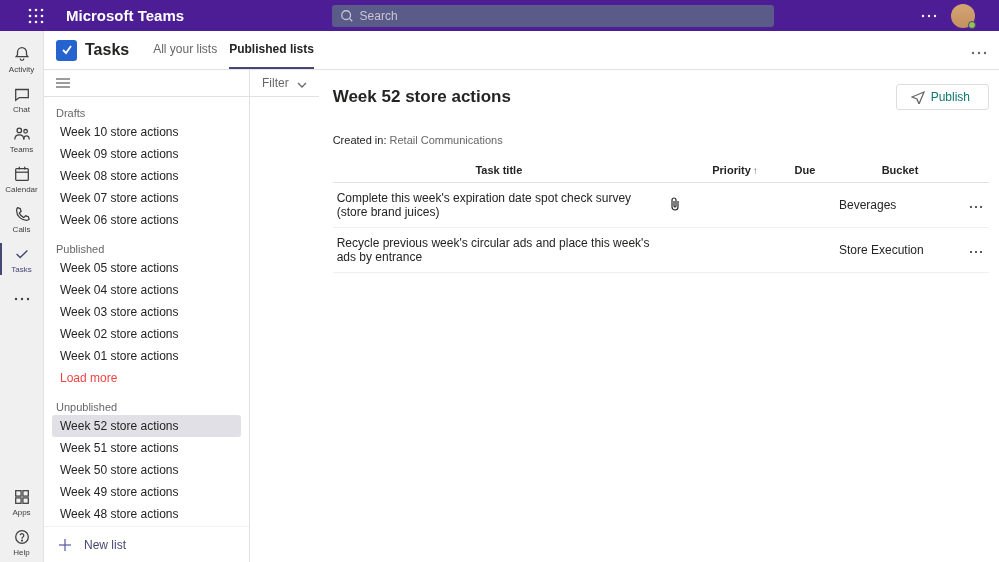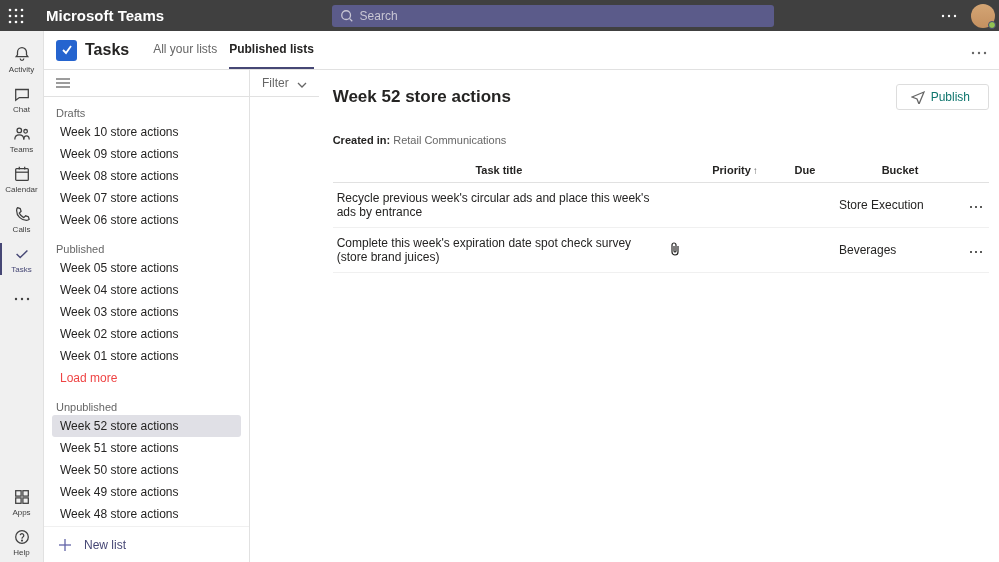--- a/index.html
+++ b/index.html
@@ -1,19 +1,19 @@
 <!DOCTYPE html>
 <html><head>
   <meta charset="utf-8">
   <style>
     * { margin: 0; padding: 0; box-sizing: border-box; font-family: 'Segoe UI', -apple-system, sans-serif; }
     body { width: 999px; height: 562px; overflow: hidden; background: #fff; display: flex; flex-direction: column; }
     
     
-    .top-header { height: 31px; background: #404040; display: flex; align-items: center; padding: 0 4px; color: white; }
+    .top-header { height: 31px; background: #4c1d95; display: flex; align-items: center; padding: 0 24px; color: white; }
     .waffle { width: 24px; height: 24px; display: flex; align-items: center; justify-content: center; cursor: pointer; }
     .app-title { font-size: 15px; font-weight: 600; margin-left: 18px; }
     .search-wrap { flex: 1; display: flex; justify-content: center; }
     .search-box { width: 442px; height: 22px; background: #5b5b8a; border-radius: 3px; display: flex; align-items: center; padding: 0 8px; color: #c8c6d4; font-size: 12px; }
     .search-box svg { width: 14px; height: 14px; margin-right: 6px; }
     .header-right { display: flex; align-items: center; gap: 14px; }
     .ellipsis-icon { cursor: pointer; display: flex; align-items: center; }
     .avatar { width: 24px; height: 24px; border-radius: 50%; background: linear-gradient(#d4a574, #c49060); position: relative; cursor: pointer; }
     .presence { width: 8px; height: 8px; background: #92c353; border: 1px solid #464775; border-radius: 50%; position: absolute; bottom: -1px; right: -1px; }
     
@@ -62,21 +62,21 @@
     .detail { flex: 1; display: flex; flex-direction: row; min-width: 0; }
     .detail-top { height: 27px; display: flex; align-items: center; justify-content: flex-end; padding: 0 12px; border-bottom: 1px solid #e1e1e1; gap: 8px; }
     .filter-label { font-size: 12px; color: #666; cursor: pointer; }
     .chevron { color: #666; cursor: pointer; }
     .detail-body { flex: 1; padding: 14px 10px 0 14px; overflow: auto; }
     .title-row { display: flex; align-items: center; justify-content: space-between; margin-bottom: 24px; }
     .page-title { font-size: 17px; font-weight: 700; color: #252423; }
     .publish-btn { height: 26px; padding: 0 18px 0 14px; border: 1px solid #ddd; background: #fff; border-radius: 3px; font-size: 12px; color: #0f766e; display: flex; align-items: center; gap: 6px; cursor: pointer; }
     .publish-btn svg { width: 14px; height: 14px; }
     .meta-line { font-size: 11px; color: #666; margin-bottom: 12px; }
-    .meta-line .label { font-weight: 700; color: #252423; }
+    .meta-line .label { font-weight: 400; color: #252423; }
     
     
     .tbl { width: 100%; border-collapse: collapse; }
     .tbl th { text-align: center; font-size: 11px; font-weight: 600; color: #252423; padding: 6px 4px; border-bottom: 1px solid #e1e1e1; }
     .tbl th.sort { cursor: pointer; }
     .tbl td { font-size: 12px; color: #252423; padding: 8px 4px; border-bottom: 1px solid #f0f0f0; }
     .col-title { width: auto; }
     .col-attach { width: 30px; }
     .col-priority { width: 80px; }
     .col-due { width: 60px; }
@@ -316,39 +316,39 @@
                 <th class="col-title">Task title</th>
                 <th class="col-attach"></th>
                 <th class="col-priority sort"><span>Priority</span><span class="sort-arrow">↑</span></th>
                 <th class="col-due">Due</th>
                 <th class="col-bucket">Bucket</th>
                 <th class="col-more"></th>
               </tr>
             </thead>
             <tbody>
               <tr>
-                <td>Recycle previous week's circular ads and place this week's ads by entrance</td>
-                <td></td>
-                <td></td>
-                <td></td>
-                <td>Store Execution</td>
+                <td>Complete this week's expiration date spot check survey (store brand juices)</td>
+                <td class="attach-icon"><svg width="12" height="14" viewBox="0 0 12 14" fill="none" stroke="currentColor" stroke-width="1.2">
+                      <path d="M9 4v6a3 3 0 0 1-6 0V3a2 2 0 0 1 4 0v6a1 1 0 0 1-2 0V4"></path>
+                    </svg></td>
+                <td></td>
+                <td></td>
+                <td>Beverages</td>
                 <td class="row-more"><svg width="14" height="4" viewBox="0 0 14 4" fill="currentColor">
                       <circle cx="2" cy="2" r="1"></circle>
                       <circle cx="7" cy="2" r="1"></circle>
                       <circle cx="12" cy="2" r="1"></circle>
                     </svg></td>
               </tr>
               <tr>
-                <td>Complete this week's expiration date spot check survey (store brand juices)</td>
-                <td class="attach-icon"><svg width="12" height="14" viewBox="0 0 12 14" fill="none" stroke="currentColor" stroke-width="1.2">
-                      <path d="M9 4v6a3 3 0 0 1-6 0V3a2 2 0 0 1 4 0v6a1 1 0 0 1-2 0V4"></path>
-                    </svg></td>
-                <td></td>
-                <td></td>
-                <td>Beverages</td>
+                <td>Recycle previous week's circular ads and place this week's ads by entrance</td>
+                <td></td>
+                <td></td>
+                <td></td>
+                <td>Store Execution</td>
                 <td class="row-more"><svg width="14" height="4" viewBox="0 0 14 4" fill="currentColor">
                       <circle cx="2" cy="2" r="1"></circle>
                       <circle cx="7" cy="2" r="1"></circle>
                       <circle cx="12" cy="2" r="1"></circle>
                     </svg></td>
               </tr>
             </tbody>
           </table>
         </div>
       </div>

